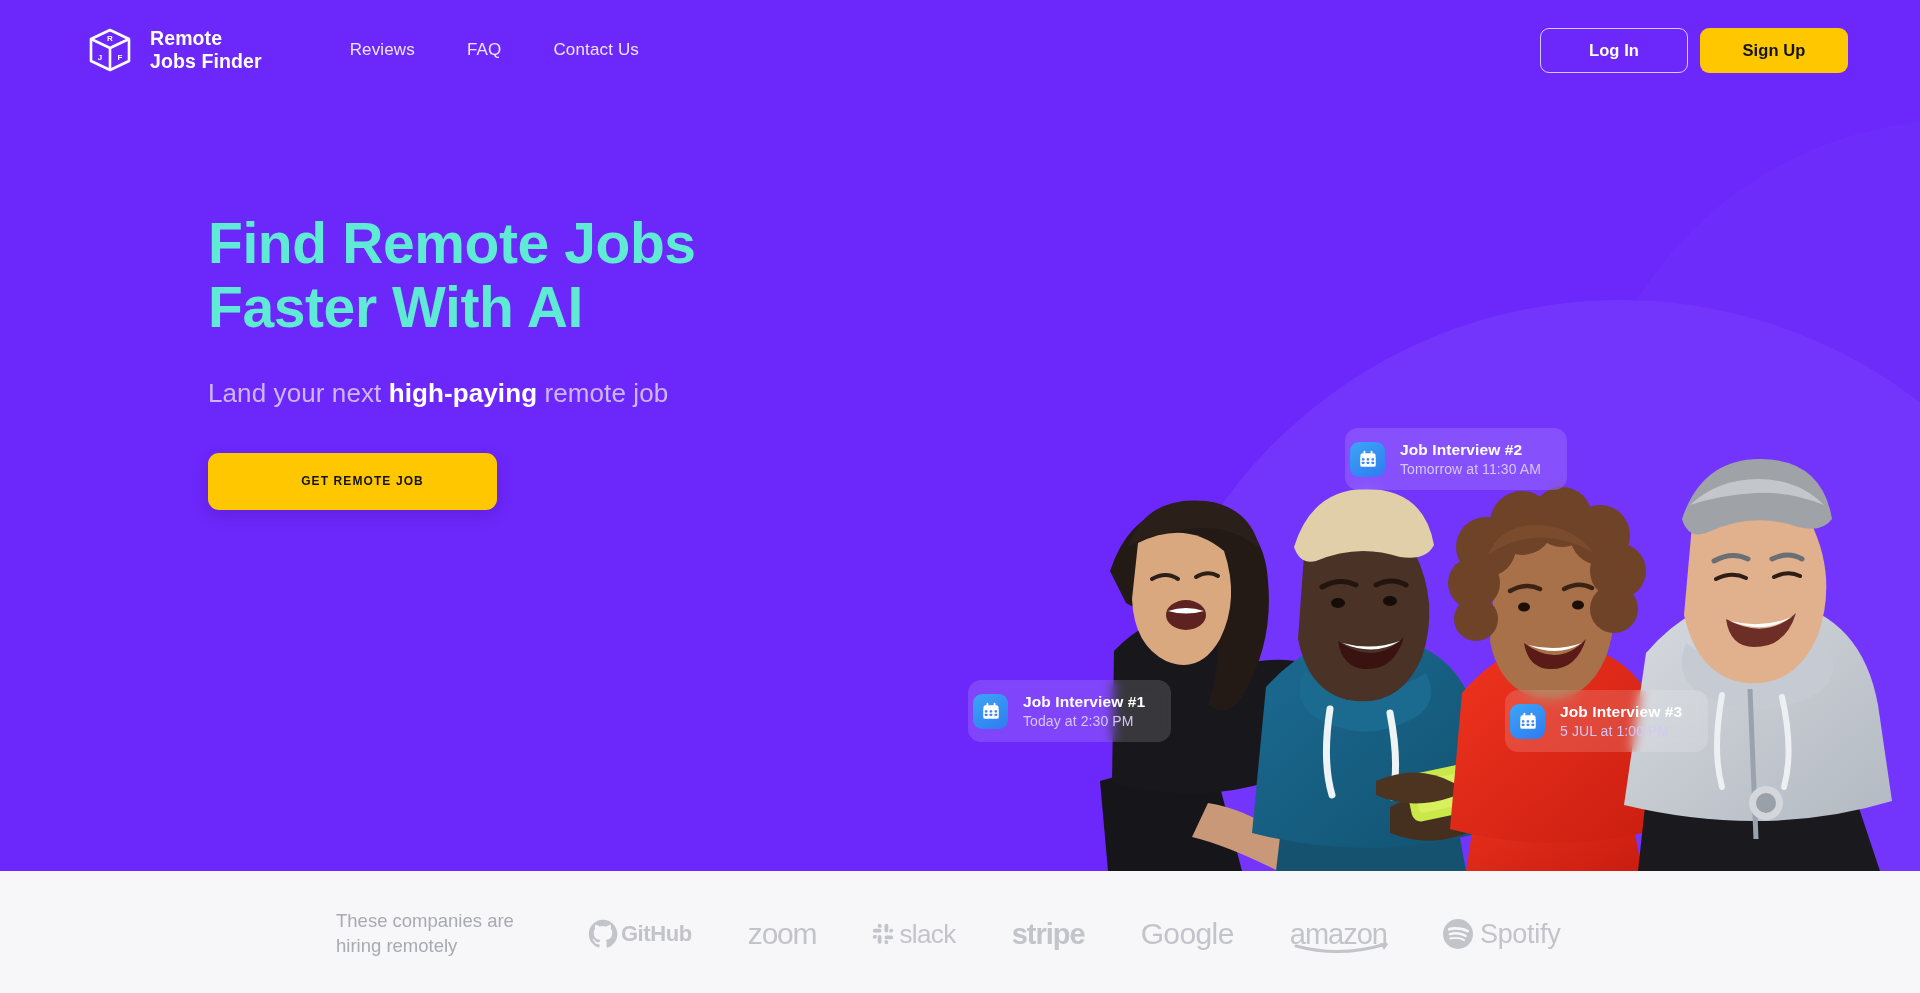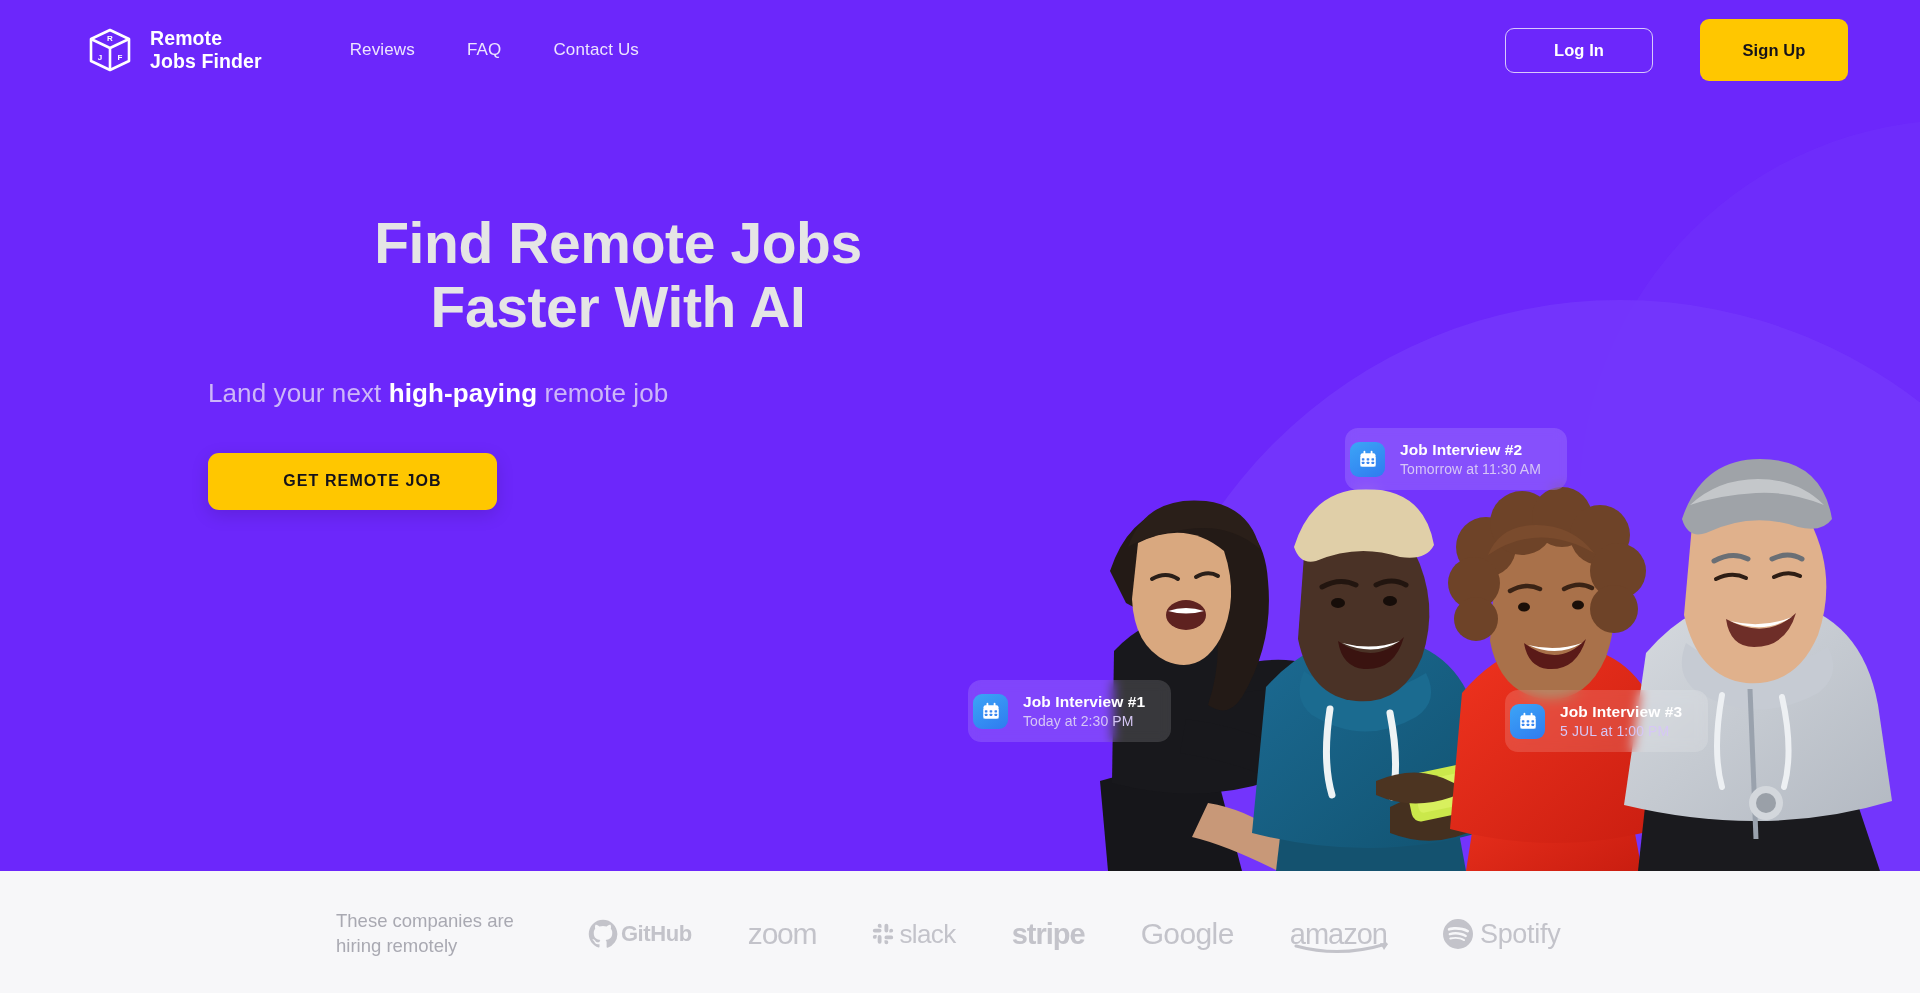--- a/index.html
+++ b/index.html
@@ -73,55 +73,53 @@
     width:148px; height:45px;
     background:transparent;
     border:1.6px solid #D9C9FB;
     border-radius:9px;
     color:#ffffff;
     font-size:16.5px;
     font-weight:bold;
     letter-spacing:.1px;
   }
   .btn-signup {
-    width:148px; height:62px;
+    width:148px; height:45px;
     background:#FFC700;
     border-radius:9px;
     color:#15131A;
     font-size:16.5px;
     font-weight:bold;
     letter-spacing:.1px;
-    margin-left:35px;
   }
 
   
   .hero-copy { position:absolute; left:208px; top:212px; z-index:30; width:820px; }
   .hero-title {
-    color:#e5e5e5;
+    color:#5eead4;
     font-size:57px;
     font-weight:bold;
     line-height:1.12;
     letter-spacing:-0.4px;
     white-space:pre-line;
-    text-align:center;
   }
   .hero-sub {
     margin-top:38px;
     color:#CDB6F9;
     font-size:26px;
     letter-spacing:.1px;
   }
   .hero-sub b { color:#ffffff; font-weight:bold; }
   .cta {
     margin-top:44px;
     width:289px; height:57px;
     background:#FFC700;
     border-radius:11px;
     color:#15131A;
-    font-size:16px;
+    font-size:12px;
     font-weight:bold;
     letter-spacing:1.1px;
     box-shadow:0 5px 18px rgba(0,0,0,.13);
     padding-left:20px;
   }
 
   
   .photo {
     position:absolute; left:1090px; bottom:0;
     width:840px; height:420px;

